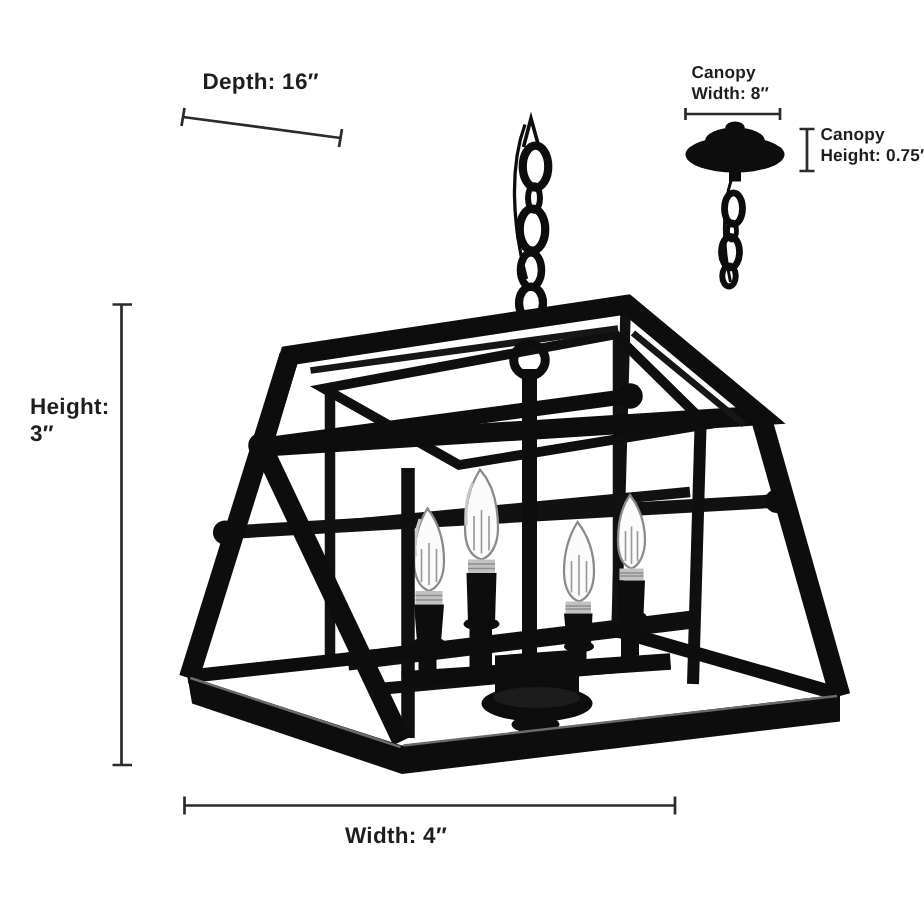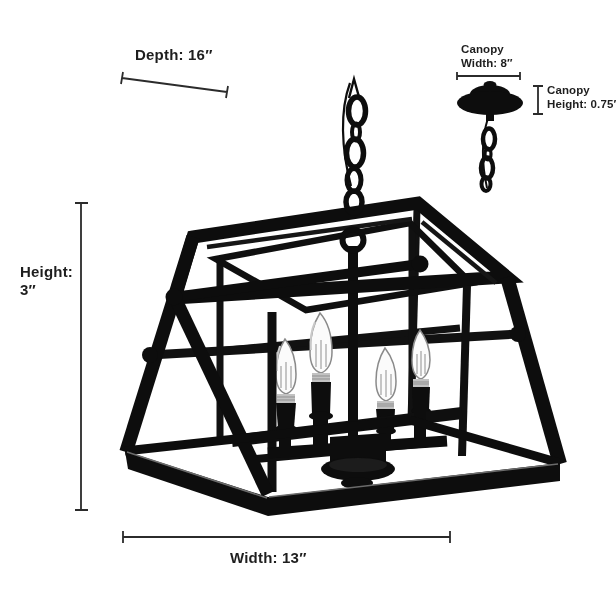--- a/index.html
+++ b/index.html
@@ -172,15 +172,15 @@
   <div class="dim-label small" style="left:547px;top:84px;">
     <div>Canopy</div>
     <div>Height: 0.75″</div>
   </div>
 
   <div class="dim-label big" style="left:8px;top:263px;margin-left:12px;">
     <div>Height:</div>
     <div>3″</div>
   </div>
 
-  <div class="dim-label big center" style="left:230px;top:549px;width:120px;">Width: 13″</div>
+  <div class="dim-label big center" style="left:230px;top:549px;width:120px;">Width: 4″</div>
 
 </div>
 
 </body></html>

